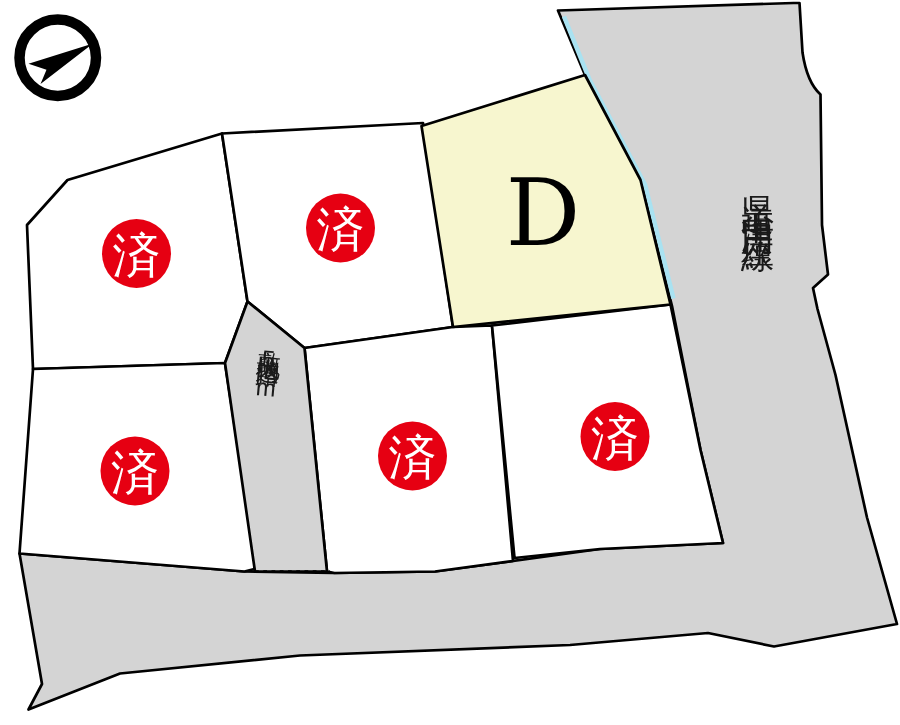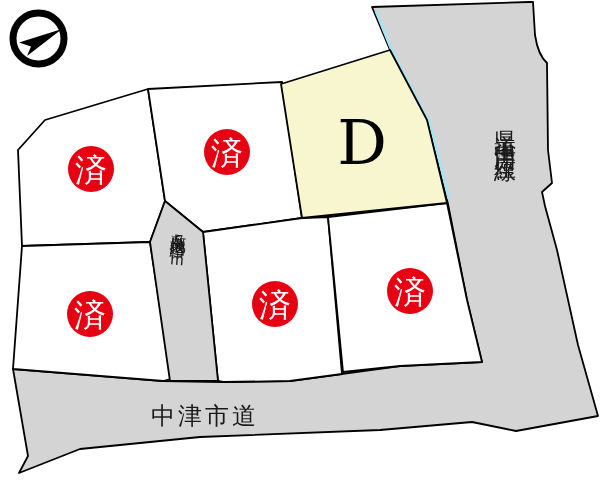--- a/index.html
+++ b/index.html
@@ -78,14 +78,13 @@
     <g>
       <circle cx="38.5" cy="38.5" r="25.5" fill="none" stroke="#000" stroke-width="7"></circle>
       <polygon points="62,29 19,42.5 31,46.5 27,56" fill="#000"></polygon>
     </g>
   </svg>
 
   <div class="overlay v-text pref-road-label">県道中津円座線</div>
 
   <div class="overlay v-text internal-road-label">敷地内道路5m</div>
 
-  <div class="overlay city-road-label">中津市道</div>
 </div>
 
 </body></html>

